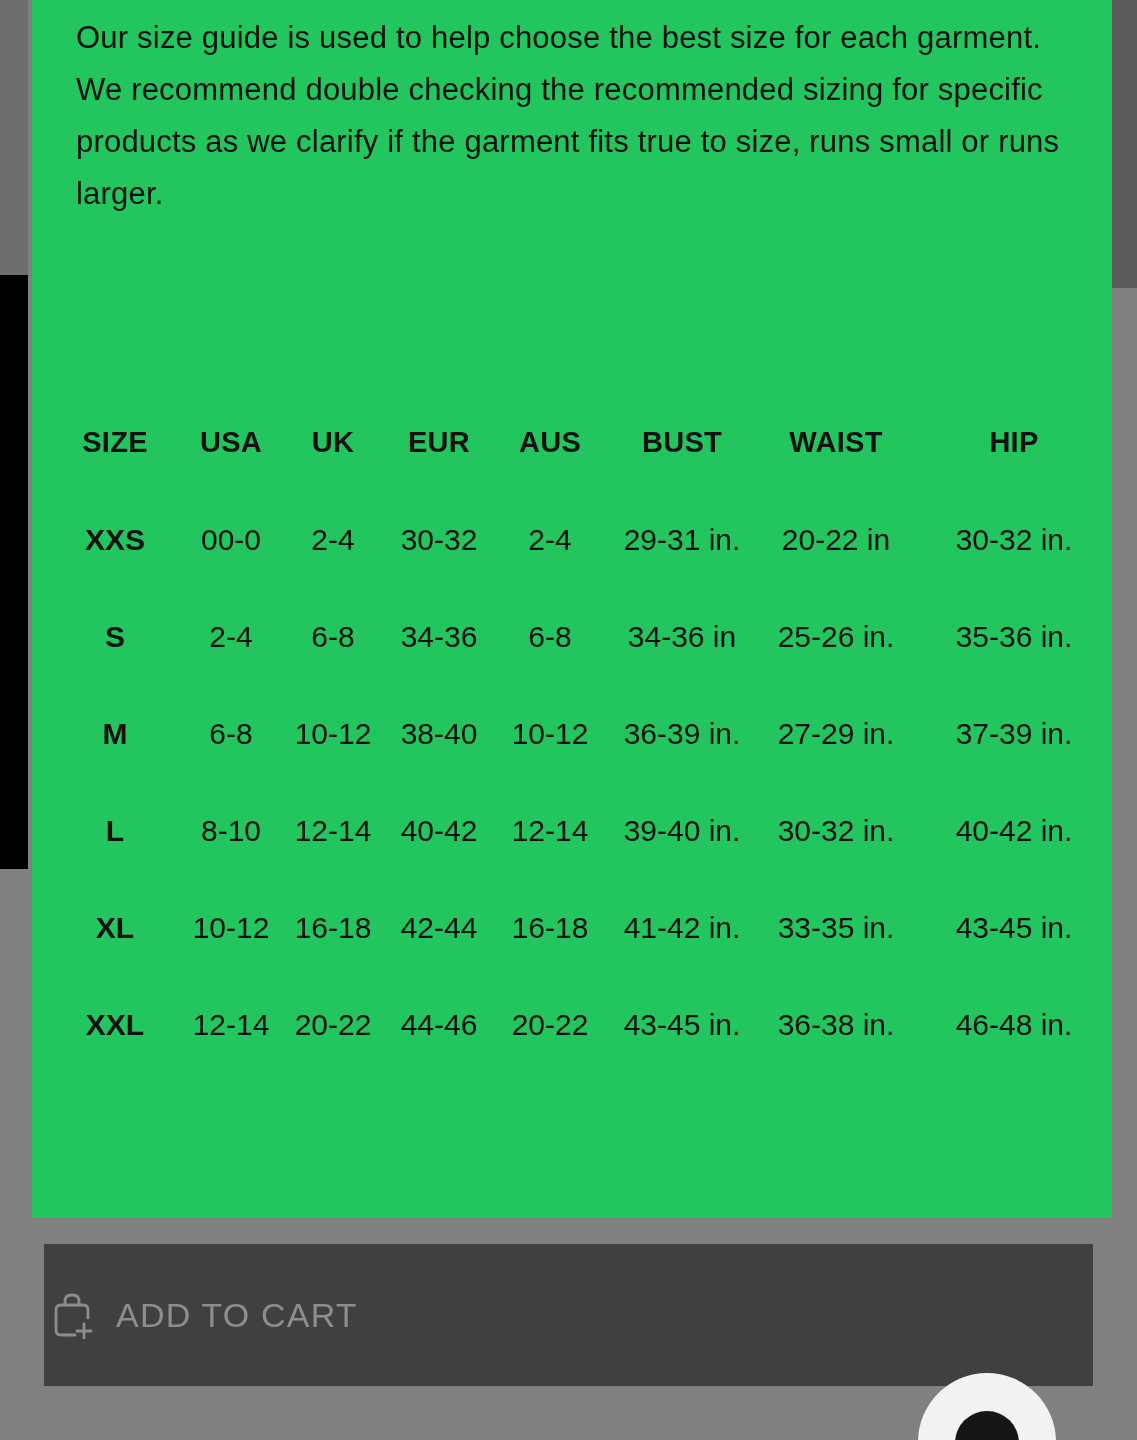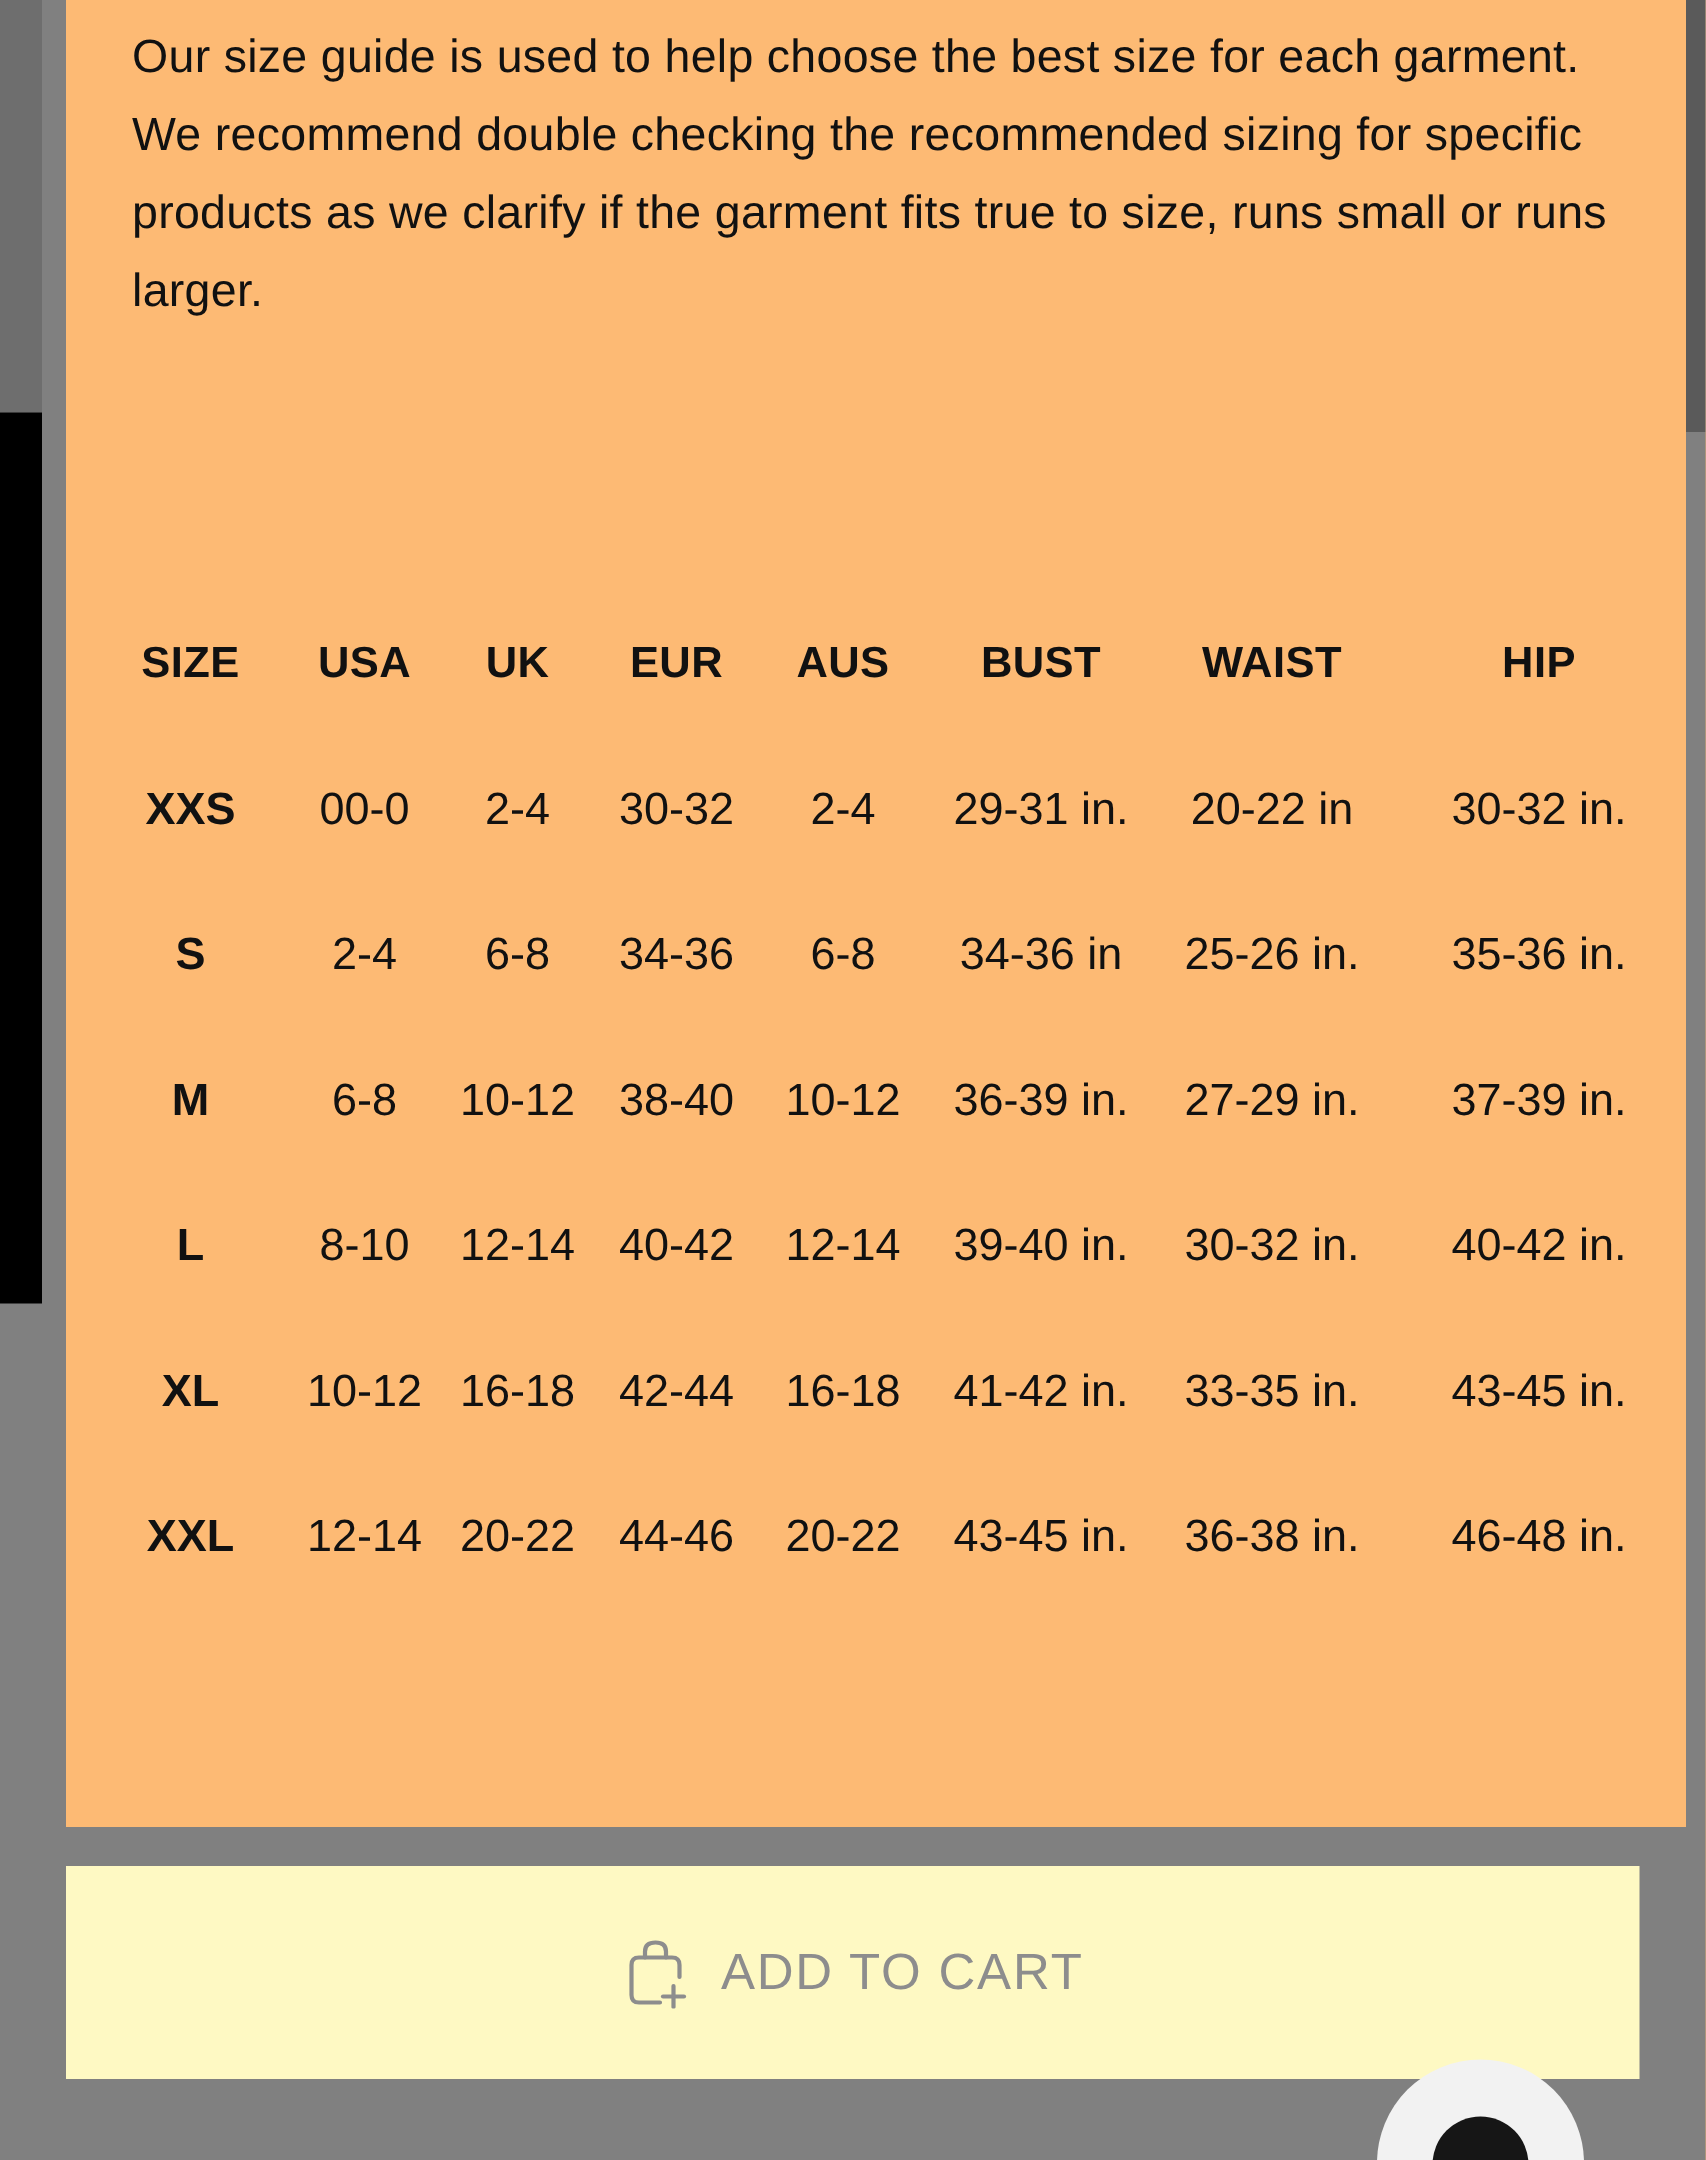--- a/index.html
+++ b/index.html
@@ -11,23 +11,23 @@
   }
   
   .scrim { position: absolute; inset: 0; background: #808080; }
   .strip { position: absolute; }
   .strip.left-top   { left: 0; top: 0;    width: 28px; height: 275px;  background: #6e6e6e; }
   .strip.left-black { left: 0; top: 275px; width: 28px; height: 594px; background: #000000; }
   .strip.right-top  { left: 1108px; top: 0; width: 29px; height: 288px; background: #5a5a5a; }
 
   
   .sheet {
-    position: absolute; left: 44px; top: 0;
+    position: absolute; left: 32px; top: 0;
     width: 1080px; height: 1218px;
-    background: #fdba74;
+    background: #22c55e;
   }
   .intro {
     position: absolute; left: 44px; top: 12px; width: 1002px;
     margin: 0;
     font-size: 31px; line-height: 52px; color: #111111;
     letter-spacing: 0.2px;
   }
   .section-title {
     position: absolute; left: 44px; top: 308px; margin: 0;
     font-size: 31px; font-weight: bold; color: #111111;
@@ -41,22 +41,22 @@
     font-size: 30px; color: #111111; font-weight: normal;
   }
   table.size-chart thead th { font-weight: bold; font-size: 29px; letter-spacing: 0.3px; }
   table.size-chart .c0 { font-weight: bold; padding-left: 16px; }
   table.size-chart .c7 { }
 
   
   .add-to-cart {
     position: absolute; left: 44px; top: 1244px;
     width: 1049px; height: 142px;
-    background: #fef9c3; border: none; cursor: pointer;
-    display: flex; align-items: center; justify-content: center; gap: 22px;
+    background: #404040; border: none; cursor: pointer;
+    display: flex; align-items: center; justify-content: flex-start; gap: 22px;
   }
   .add-to-cart .label {
     color: #8d8d8d; font-size: 34px; letter-spacing: 1.2px;
     font-family: "Liberation Sans", "DejaVu Sans", sans-serif;
   }
   .add-to-cart svg { display: block; }
 
   
   .fab {
     position: absolute; left: 918px; top: 1373px;

